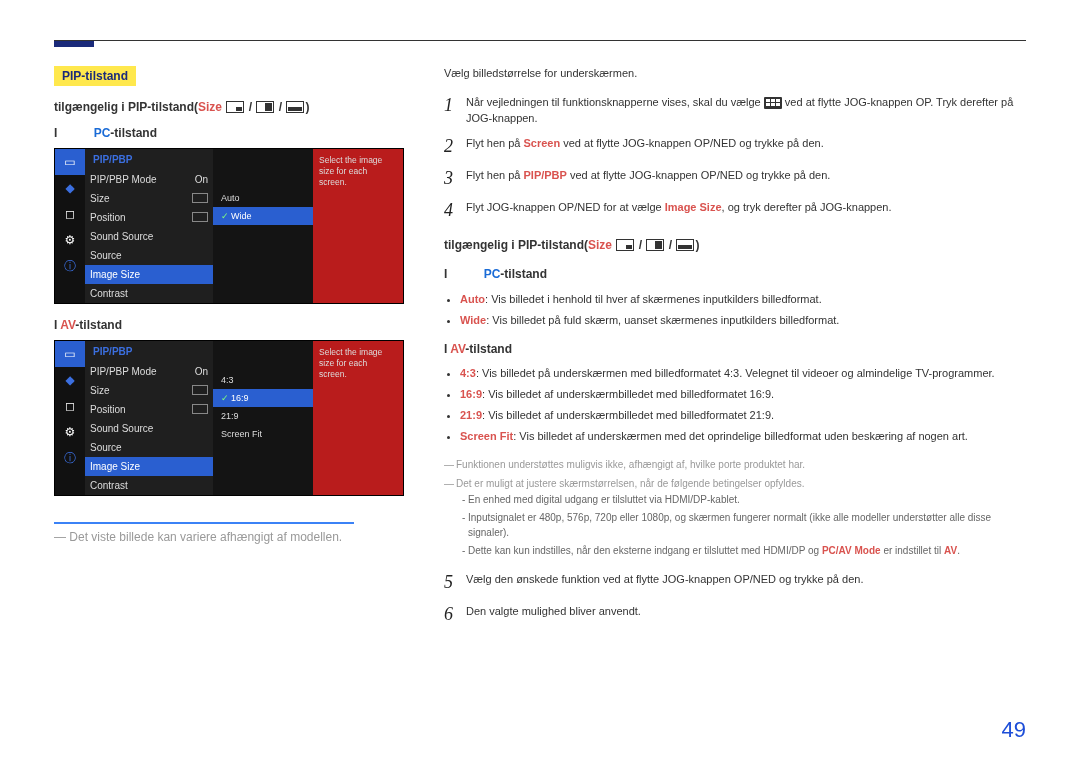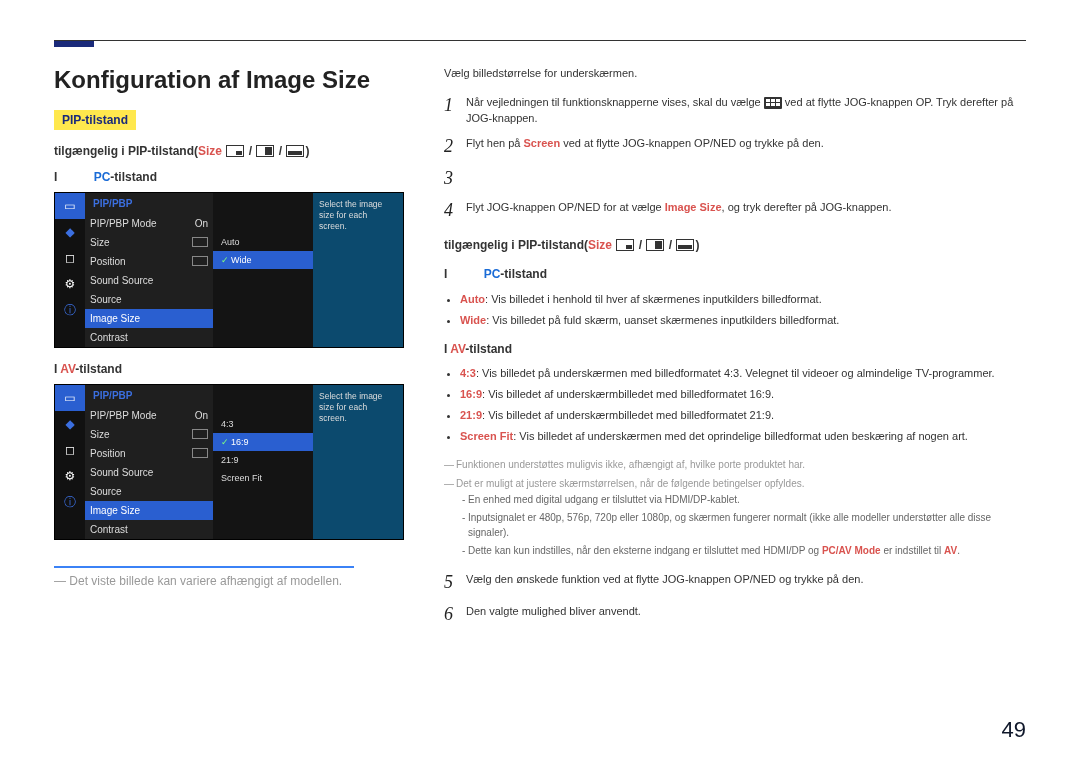--- a/index.html
+++ b/index.html
@@ -29,52 +29,51 @@
   .osd .icons div { height:26px; display:flex; align-items:center; justify-content:center; font-size:12px; color:#fff; }
   .osd .icons .sel { background:#2a5fd0; }
   .osd .mid { flex:1; }
   .osd .title { color:#3b6fe0; padding:5px 8px; font-weight:700; font-size:10px; }
   .osd .item { display:flex; justify-content:space-between; padding:4px 5px; }
   .osd .item.hl { background:#2a5fd0; color:#fff; }
   .osd .opts { width:100px; background:#141414; font-size:9px; }
   .osd .opts .o { padding:4px 8px; }
   .osd .opts .o.sel { background:#2a5fd0; color:#fff; }
   .osd .opts .o.sel::before { content:'✓ '; color:#7fff7f; }
-  .osd .tip { width:90px; background:#0c4a6e; padding:6px; font-size:8.5px; line-height:1.3; }
+  .osd .tip { width:90px; background:#b91c1c; padding:6px; font-size:8.5px; line-height:1.3; }
   .osd .box { display:inline-block; width:16px; height:10px; border:1px solid #888; }
 
   .num-step { display:flex; align-items:flex-start; margin-bottom:6px; }
   .num-step .n { font-size:18px; font-weight:400; font-style:italic; font-family:Georgia,serif; width:22px; flex-shrink:0; color:#222; }
   .num-step .t { padding-top:3px; }
   .red-inline { color:#d9534f; font-weight:700; }
 
   .bullet-list { padding-left:16px; margin:6px 0 12px 0; }
   .bullet-list li { margin-bottom:5px; list-style:disc; }
   .dash-note { color:#999; font-size:10px; line-height:1.5; margin:4px 0 2px 0; padding-left:12px; position:relative; }
   .dash-note::before { content:'―'; position:absolute; left:0; }
   .sublist { padding-left:24px; font-size:10px; color:#666; }
   .sublist li { list-style:'- '; margin-bottom:4px; }
 
   .footnote { font-size:12px; color:#999; margin-top:26px; border-top:2px solid #3b82f6; padding-top:6px; width:300px; }
   .footnote::before { content:'― '; }
-  .page-num { position:absolute; bottom:20px; right:54px; font-size:22px; color:#0f172a; }
+  .page-num { position:absolute; bottom:20px; right:54px; font-size:22px; color:#1d4ed8; }
   .screen-icon { display:inline-block; vertical-align:-3px; width:18px; height:12px; background:#333; border-radius:1px; position:relative; }
   .screen-icon::before { content:''; position:absolute; left:2px; top:2px; width:4px; height:3px; background:#fff; }
   .screen-icon::after { content:''; position:absolute; left:7px; top:2px; width:4px; height:3px; background:#fff; box-shadow: -5px 4px 0 #fff, 0 4px 0 #fff, 5px 0 0 #fff, 5px 4px 0 #fff; }
 </style>
 </head>
 <body>
 
 <div class="page">
   <div class="top-rule"></div>
 
   <div class="clearfix">
 
     <div class="left-col">
-      <div class="h1">Konfiguration af Image Size</div>
       <div class="pip-badge">PIP-tilstand</div>
 
       <div class="sub-line">
         <span>tilgængelig i PIP-tilstand(</span><span class="red">Size</span>
         <span class="size-icon a"></span> /
         <span class="size-icon b"></span> /
         <span class="size-icon c"></span><span>)</span>
       </div>
 
       <div class="mode-h">
@@ -188,20 +187,21 @@
       <div class="num-step">
         <div class="n">1</div>
         <div class="t"><span>Når vejledningen til funktionsknapperne vises, skal du vælge </span><span class="screen-icon"></span><span> ved at flytte JOG-knappen OP. Tryk derefter på JOG-knappen.</span></div>
       </div>
       <div class="num-step">
         <div class="n">2</div>
         <div class="t"><span>Flyt hen på </span><span class="red-inline">Screen</span><span> ved at flytte JOG-knappen OP/NED og trykke på den.</span></div>
       </div>
       <div class="num-step">
         <div class="n">3</div>
+        <div class="t"><span>Flyt hen på </span><span class="red-inline">PIP/PBP</span><span> ved at flytte JOG-knappen OP/NED og trykke på den.</span></div>
       </div>
       <div class="num-step">
         <div class="n">4</div>
         <div class="t"><span>Flyt JOG-knappen OP/NED for at vælge </span><span class="red-inline">Image Size</span><span>, og tryk derefter på JOG-knappen.</span></div>
       </div>
 
       <div class="sub-line" style="margin-top:14px">
         <span>tilgængelig i PIP-tilstand(</span><span class="red">Size</span>
         <span class="size-icon a"></span> / <span class="size-icon b"></span> / <span class="size-icon c"></span><span>)</span>
       </div>

